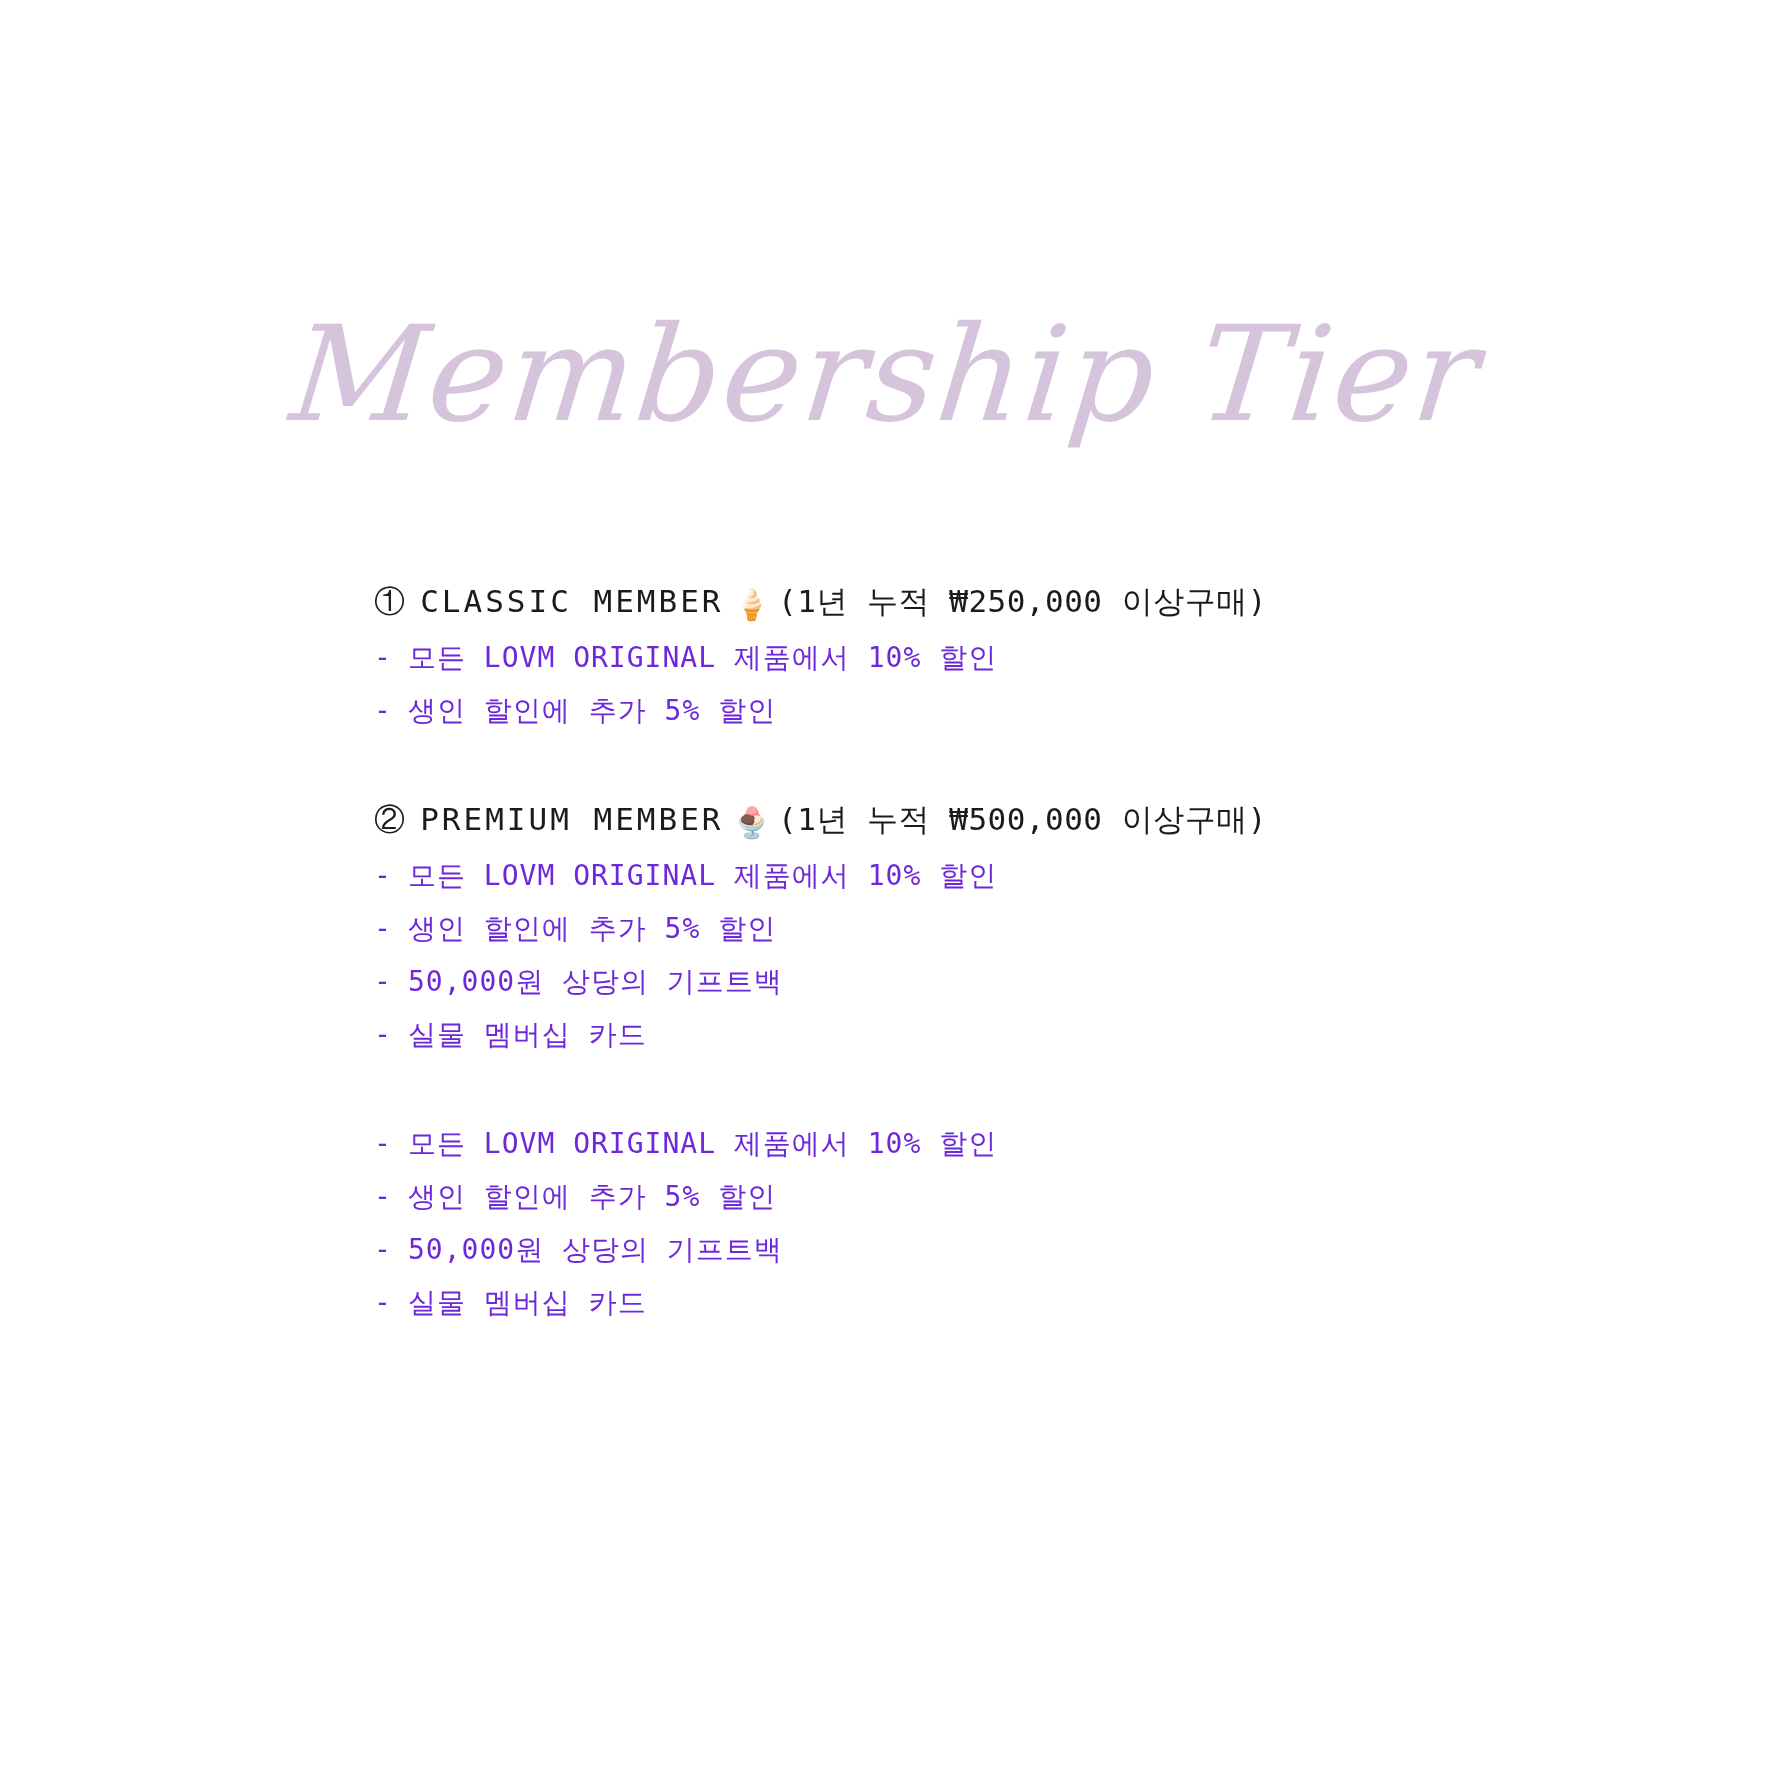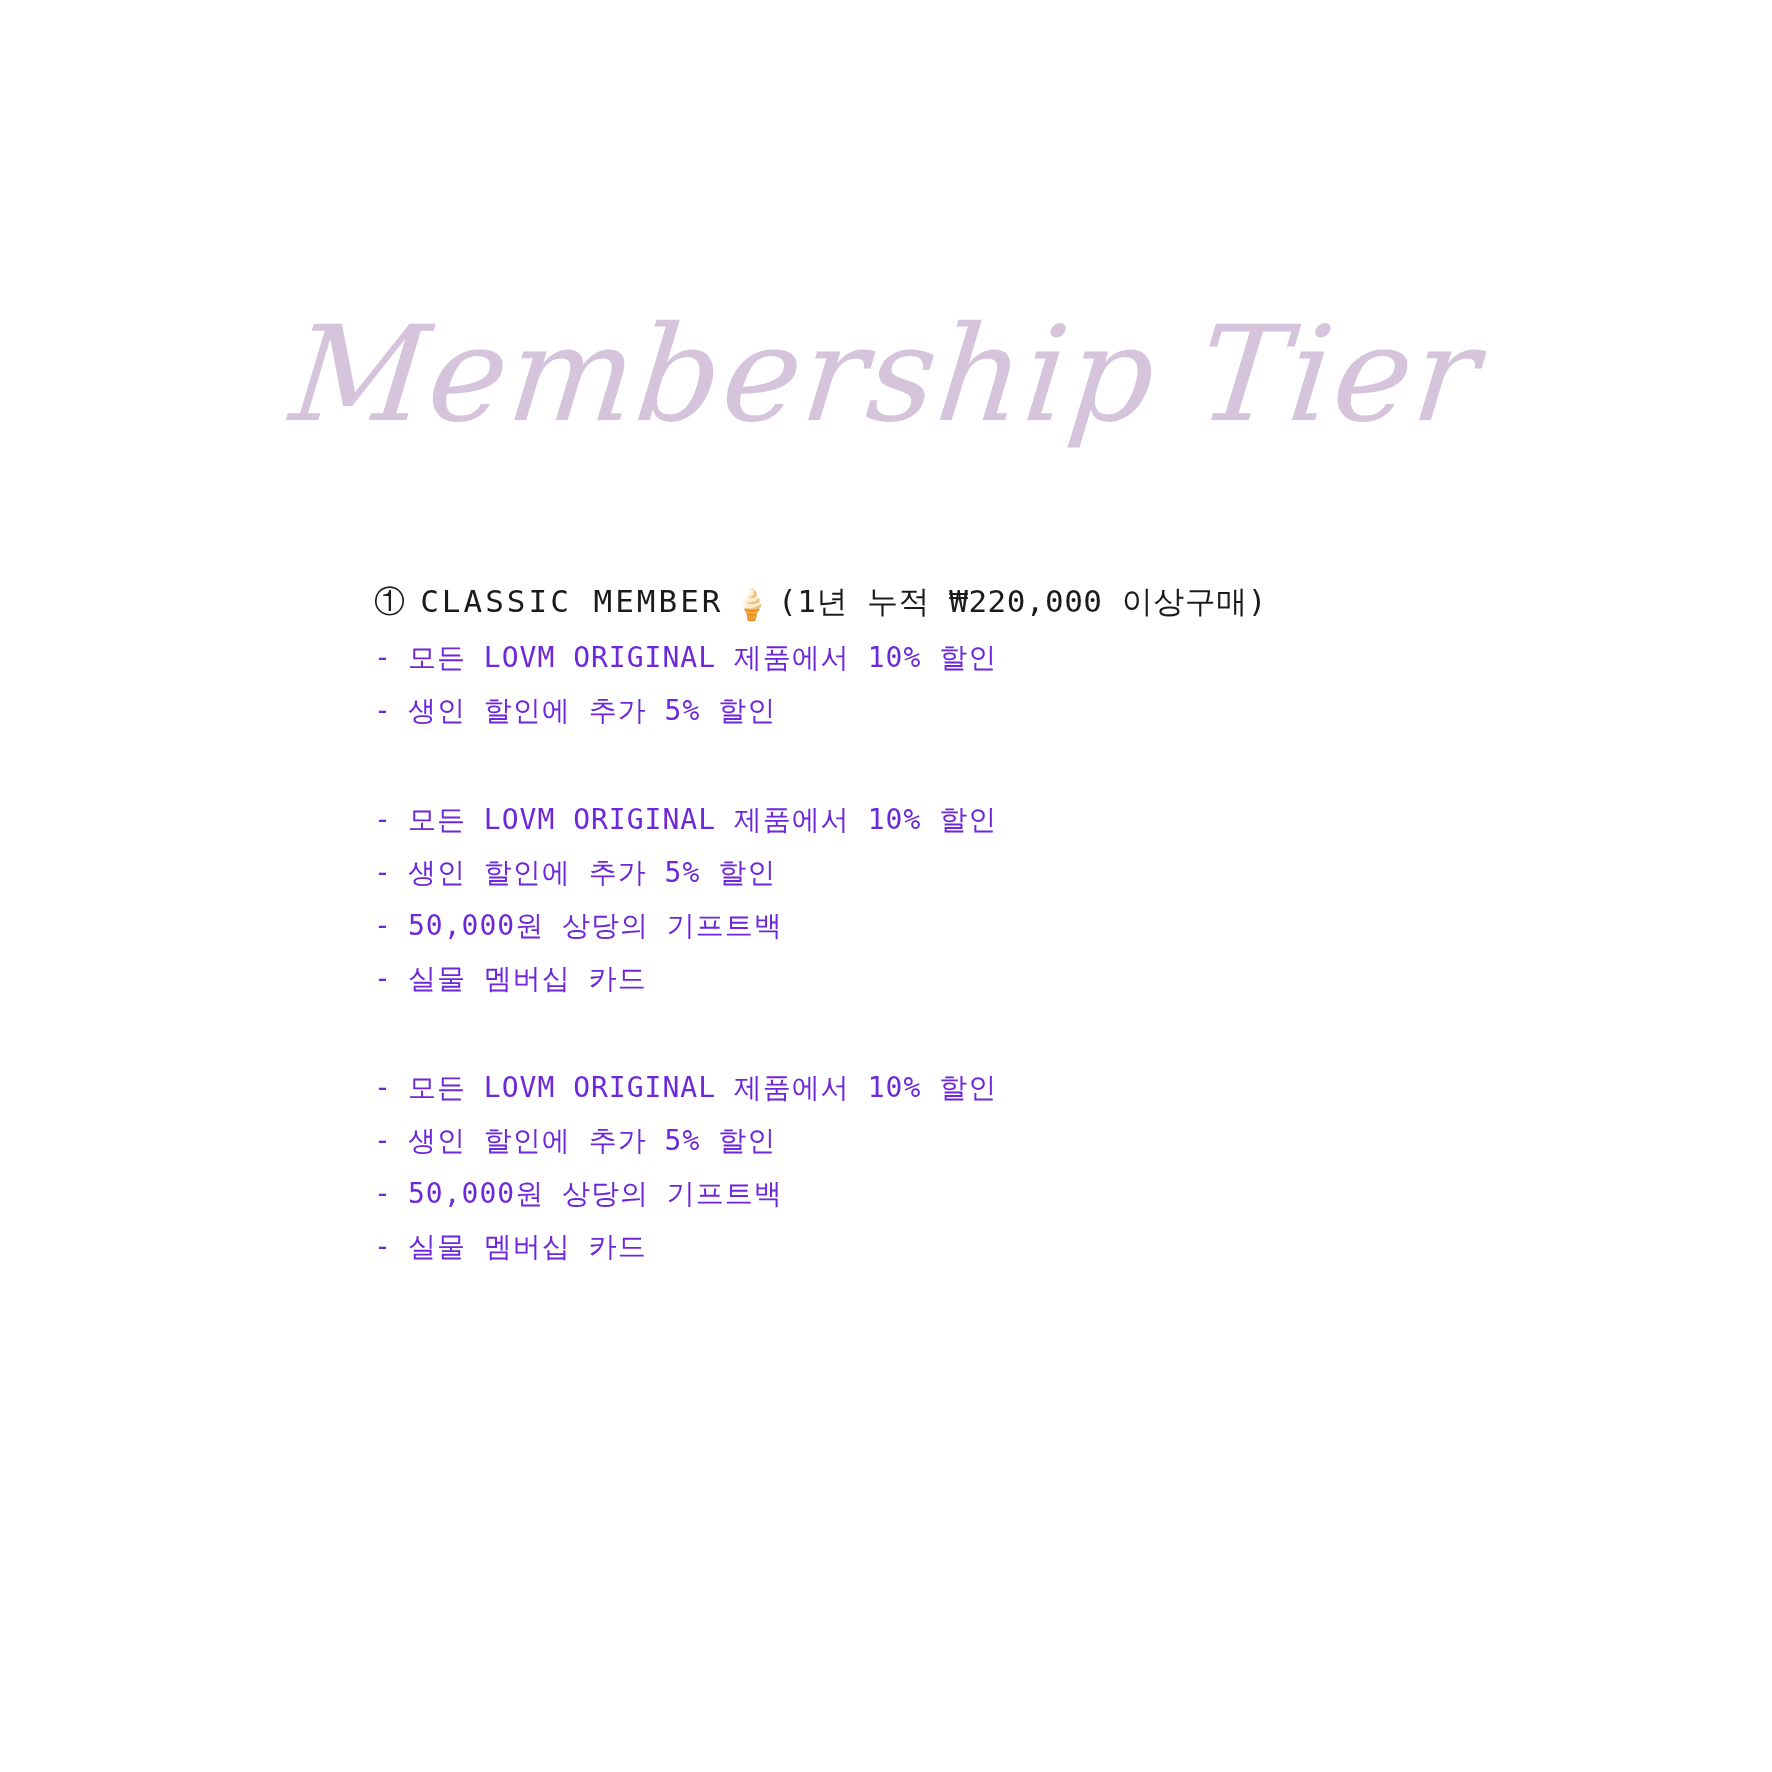--- a/index.html
+++ b/index.html
@@ -83,31 +83,34 @@
 <body>
 
 <div class="page">
 
   <div class="title">Membership Tier</div>
 
   <div class="content">
 
     <div class="tier-block">
       <div class="tier-head">
-        <span class="num">①</span><span class="tier-name">CLASSIC MEMBER</span><span class="emoji">🍦</span><span class="cond">(1년 누적 ₩220,000  이상구매)</span>
+        <span class="num">①</span><span class="tier-name">CLASSIC MEMBER</span><span class="emoji">🍦</span><span class="cond">(1년 누적 ₩250,000  이상구매)</span>
       </div>
       <div class="benefit">
         <span class="dash">-</span><span>모든 LOVM ORIGINAL  제품에서  10%  할인</span>
       </div>
       <div class="benefit">
         <span class="dash">-</span><span>생인 할인에 추가  5%  할인</span>
       </div>
     </div>
 
     <div class="tier-block">
+      <div class="tier-head">
+        <span class="num">②</span><span class="tier-name">PREMIUM MEMBER</span><span class="emoji">🍨</span><span class="cond">(1년 누적 ₩500,000  이상구매)</span>
+      </div>
       <div class="benefit">
         <span class="dash">-</span><span>모든 LOVM ORIGINAL  제품에서  10%  할인</span>
       </div>
       <div class="benefit">
         <span class="dash">-</span><span>생인 할인에 추가  5%  할인</span>
       </div>
       <div class="benefit">
         <span class="dash">-</span><span>50,000원 상당의 기프트백</span>
       </div>
       <div class="benefit">

